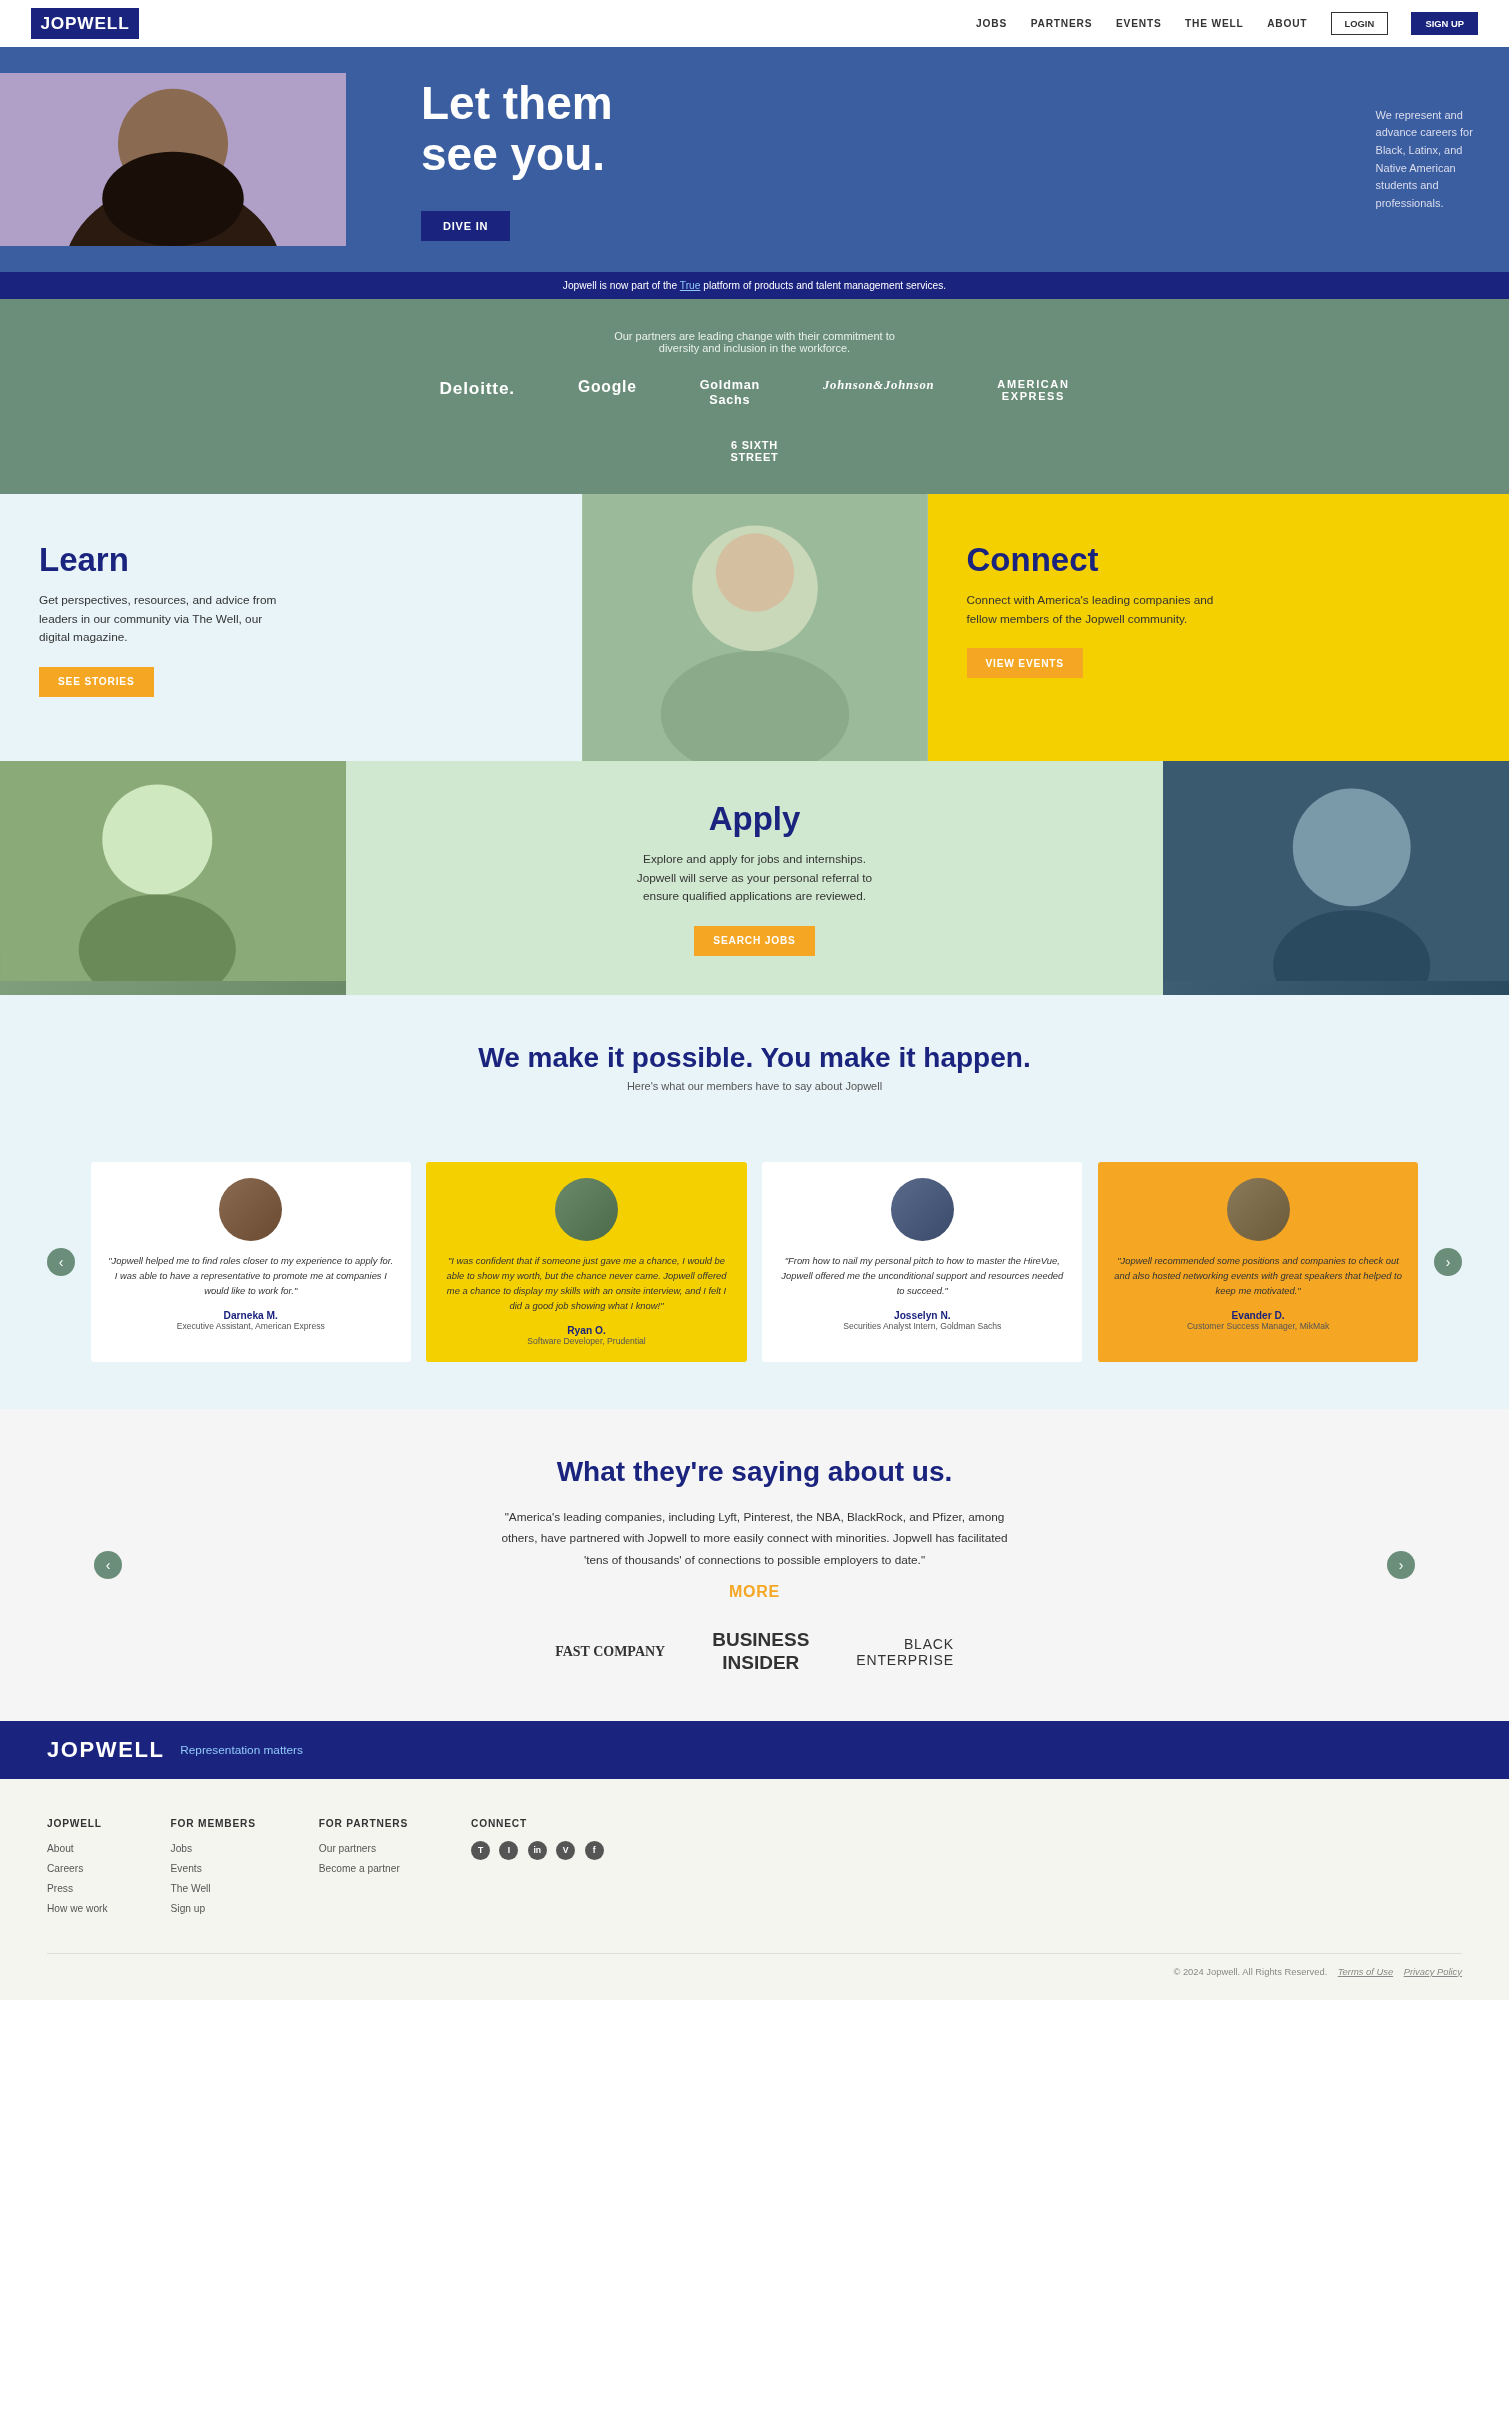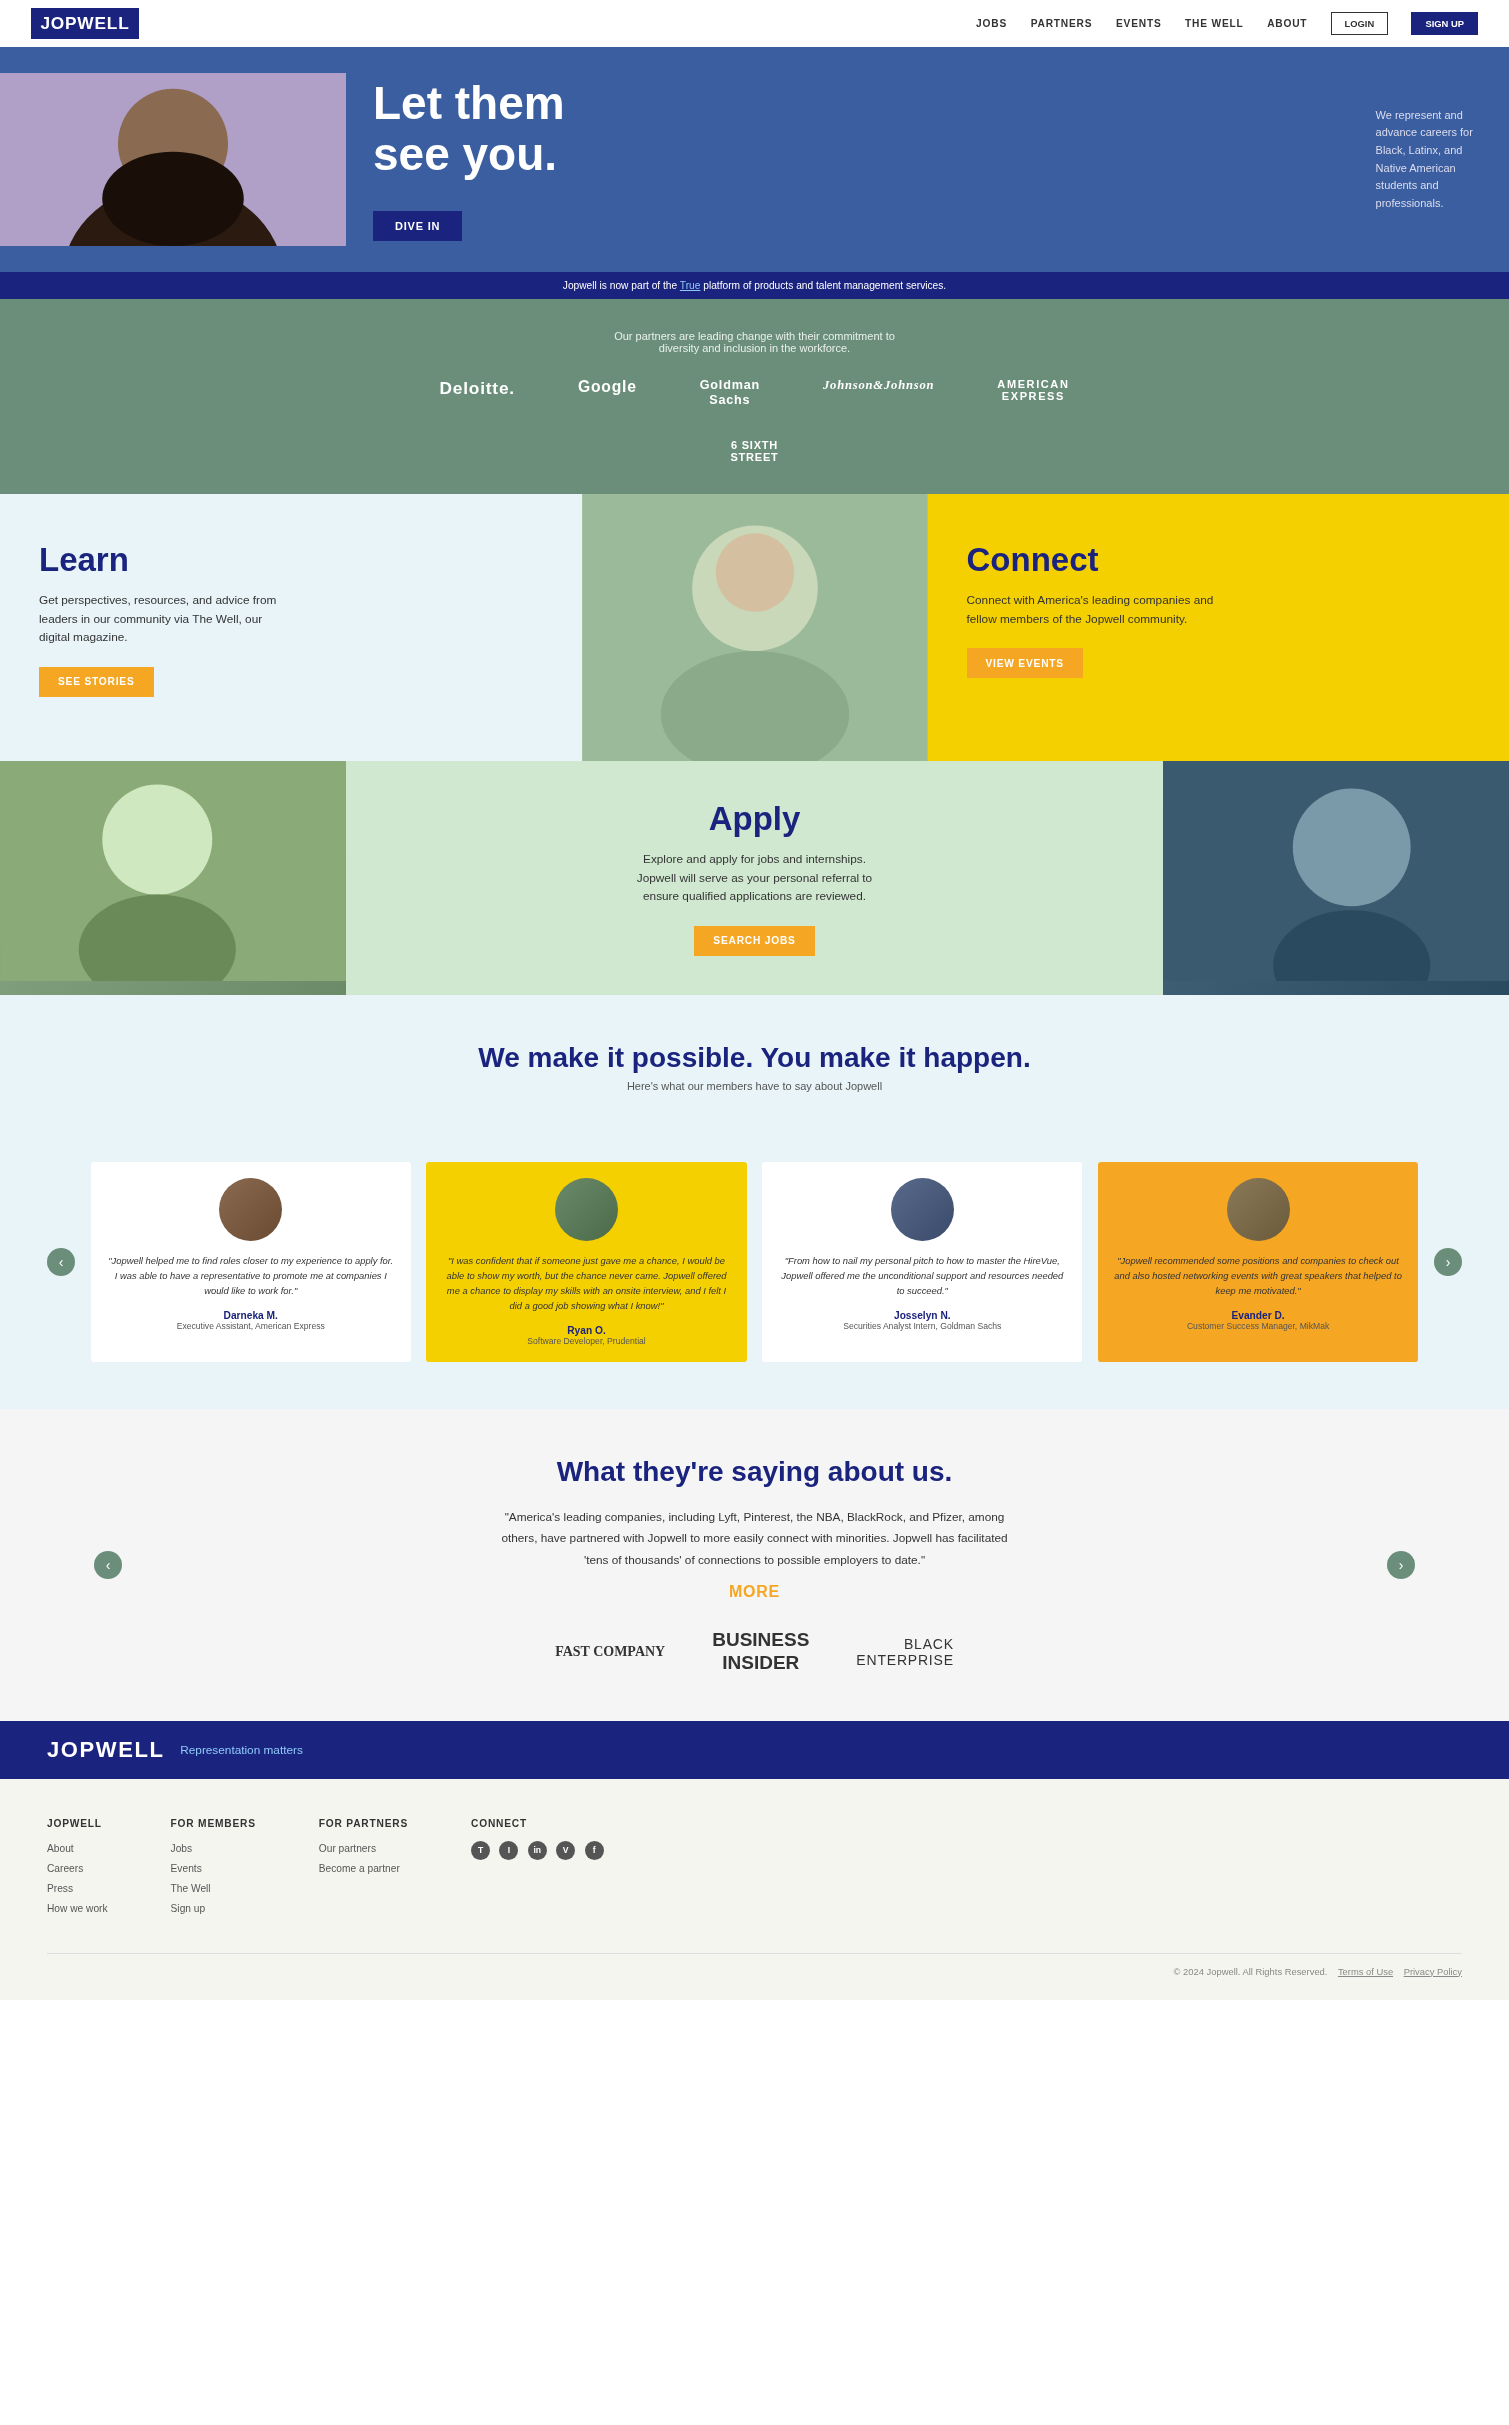--- a/index.html
+++ b/index.html
@@ -34,21 +34,21 @@
       background: #3a5ea0; min-height: 173px; display: flex; align-items: center;
       position: relative; overflow: hidden;
     }
     
     .hero-photo {
       width: 346px; height: 173px;
       background: linear-gradient(135deg, #d4c4e0 0%, #b8a8c8 50%, #9888b0 100%);
       position: relative;
     }
     .hero-content {
-      flex: 1; padding: 31px 27px; color: #fff;
+      flex: 1; padding: 31px 75px; color: #fff;
     }
     .hero-title { font-size: 46px; font-weight: 900; line-height: 1.1; color: #fff; margin-bottom: 15.7px; }
     .hero-btn {
       display: inline-block; background: #1a237e; color: #fff; padding: 9.4px 22px;
       font-size: 11px; font-weight: 700; text-transform: uppercase; cursor: pointer;
       border: none; margin-top: 15.7px; letter-spacing: 0.8px;
     }
     .hero-right { width: 157px; padding: 31px 23.6px; }
 
     
@@ -184,21 +184,21 @@
     .footer-col ul { list-style: none; }
     .footer-col ul li { margin-bottom: 6.3px; }
     .footer-col ul li a { text-decoration: none; color: #555; font-size: 10.2px; }
     .footer-social { display: flex; gap: 9.4px; margin-top: 6.3px; }
     .social-icon {
       width: 19px; height: 19px; background: #555; border-radius: 50%;
       display: flex; align-items: center; justify-content: center;
       color: #fff; font-size: 8.6px; font-weight: 700; cursor: pointer;
     }
     .footer-bottom { text-align: right; font-size: 9.4px; color: #888; border-top: 0.8px solid #ddd; padding-top: 11.8px; }
-    .footer-bottom a { color: #888; text-decoration: underline; margin-left: 7.9px; }
+    .footer-bottom a { color: #888; text-decoration: underline; margin-left: 7.9px; font-style: italic; }
   </style>
 </head>
 <body>
 
 <nav>
   <div class="nav-logo">JOPWELL</div>
   <div class="nav-links">
     <a>JOBS</a>
     <a>PARTNERS</a>
     <a>EVENTS</a>

